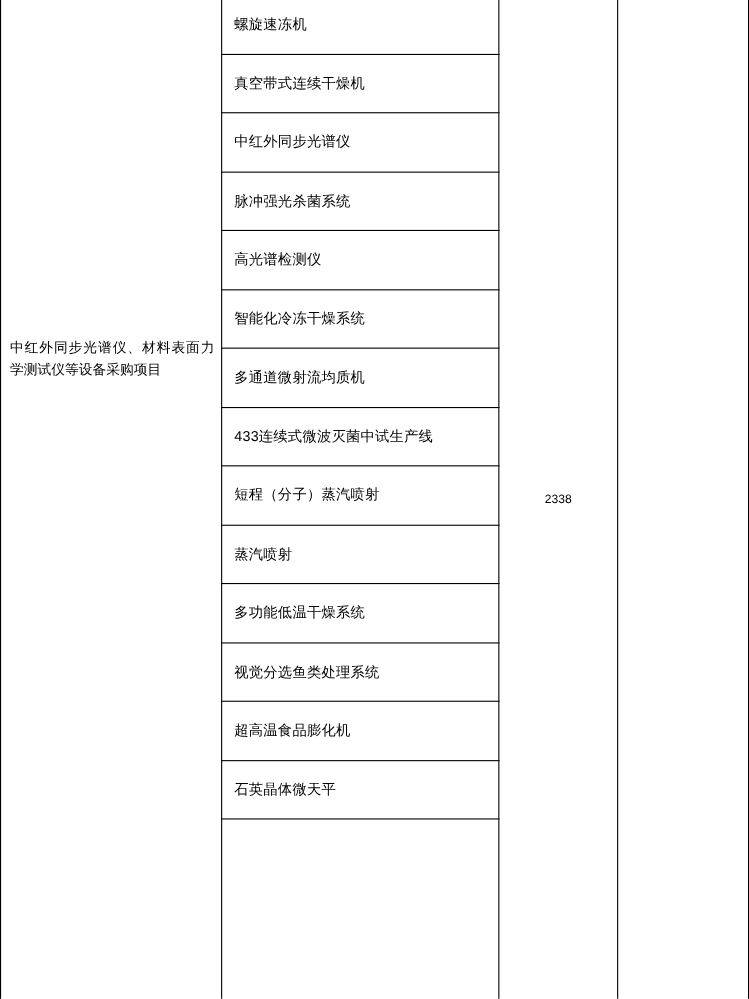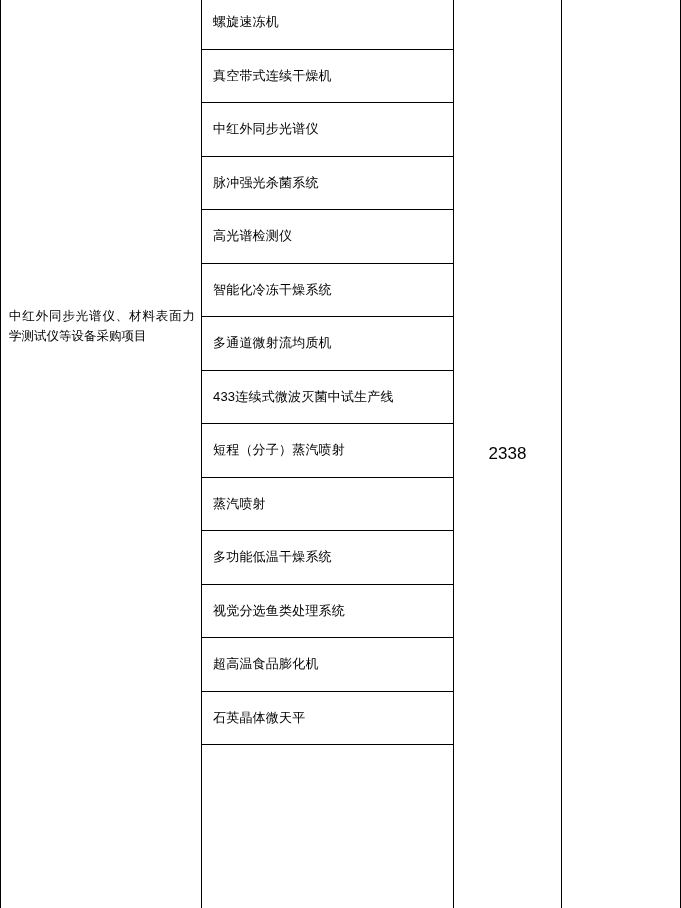--- a/index.html
+++ b/index.html
@@ -96,21 +96,21 @@
     position: absolute;
     left: 454px;
     top: 0;
     width: 107px;
     height: 908px;
     display: flex;
     align-items: center;
     justify-content: center;
   }
   .amount-text {
-    font-size: 17px;
+    font-size: 11px;
   }
 </style>
 </head>
 <body>
 
 <div class="page">
 
   <div class="left-edge"></div>
   <div class="col-sep-a"></div>
   <div class="col-sep-b"></div>

